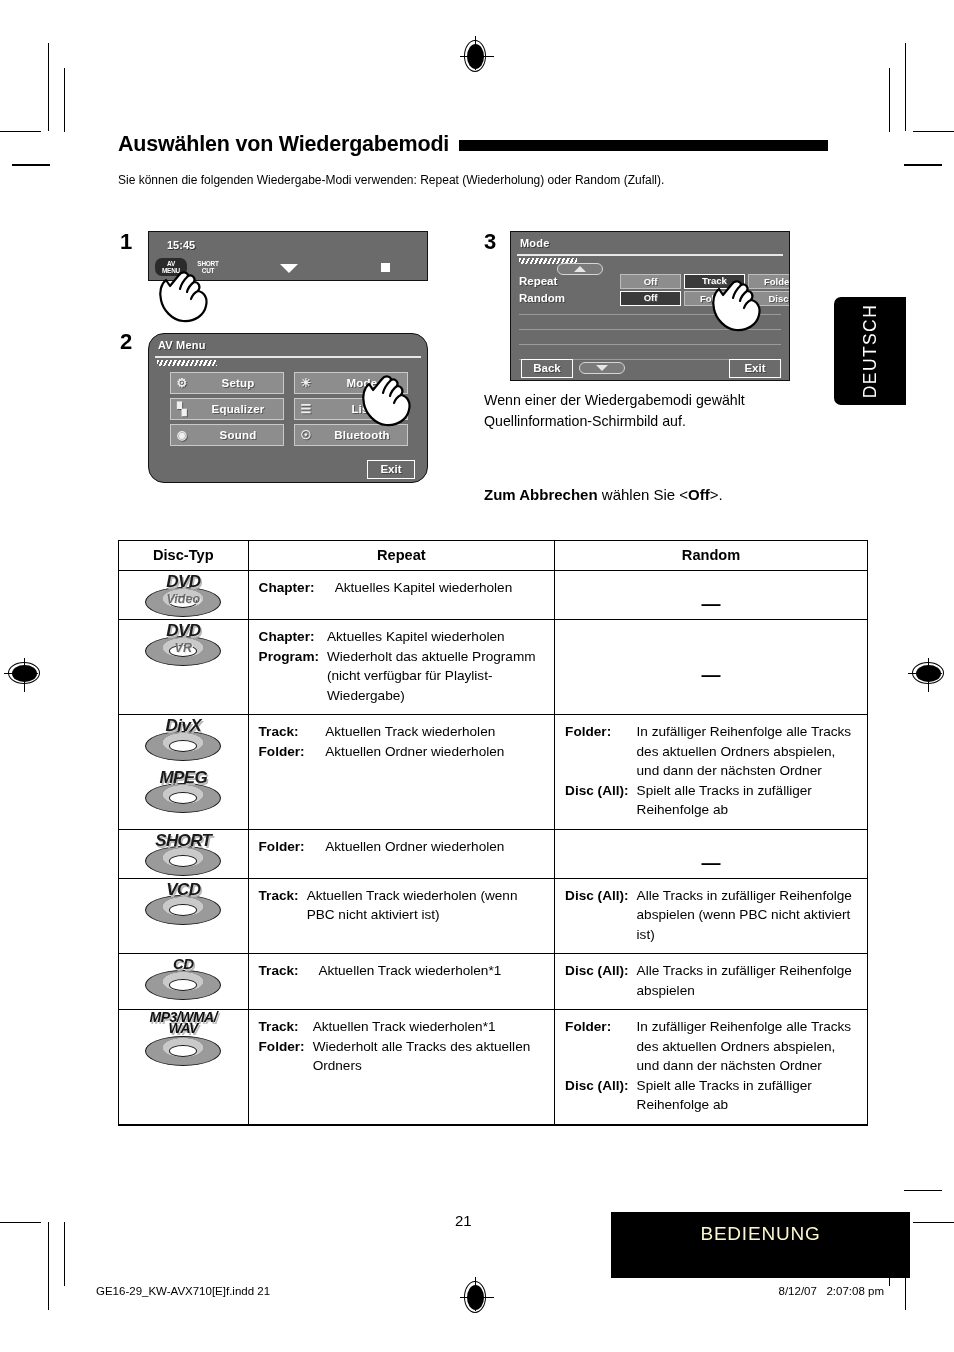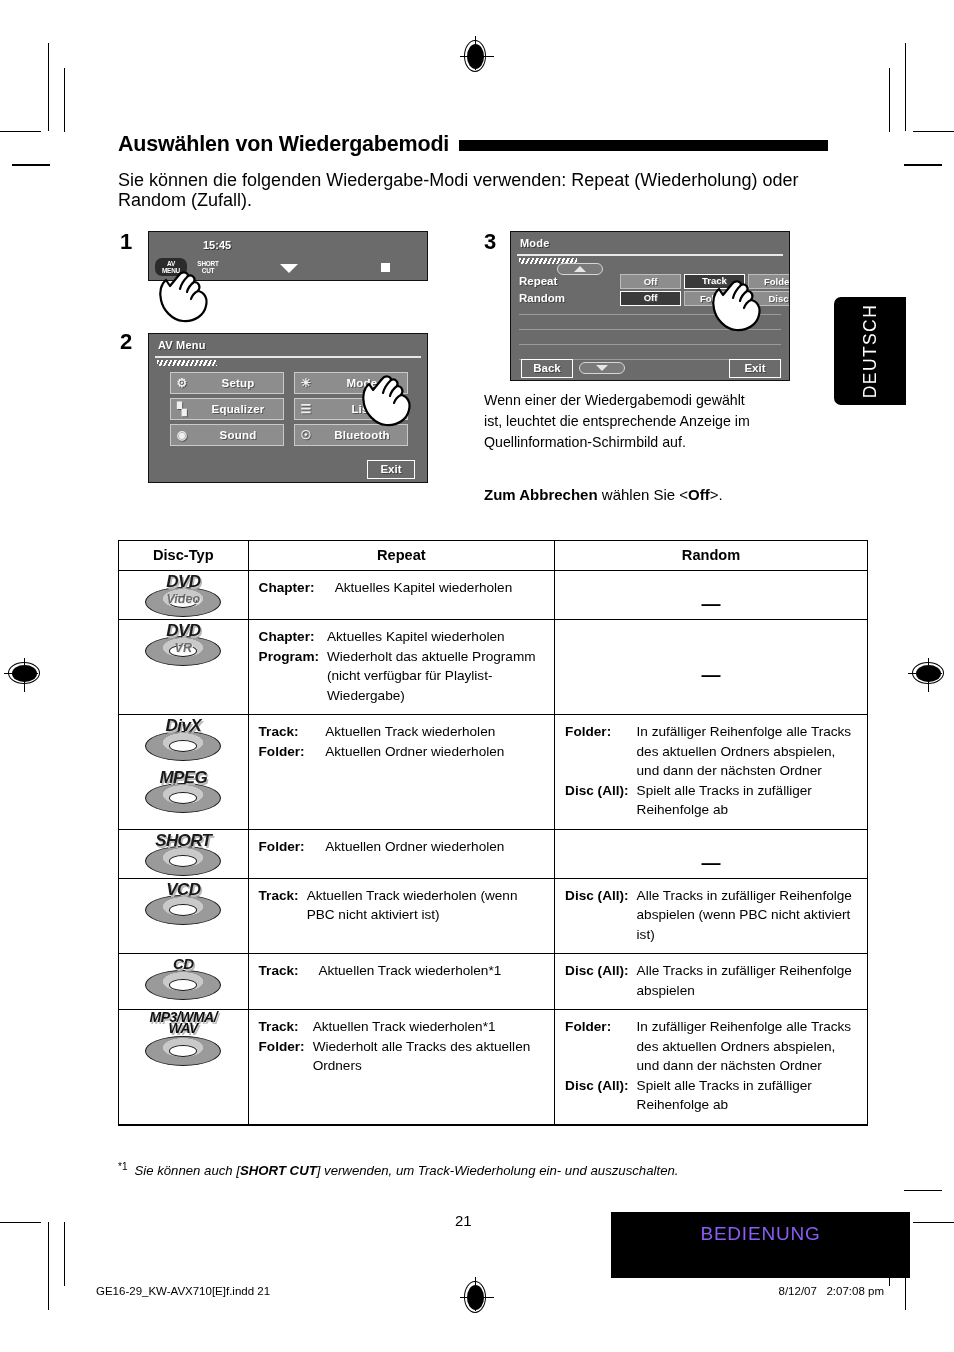--- a/index.html
+++ b/index.html
@@ -48,21 +48,21 @@
     font-weight: bold;
     font-size: 21.5px;
     letter-spacing: -0.2px;
     white-space: nowrap;
     font-family: "Liberation Sans", sans-serif;
   }
   .title-rule { flex: 1; height: 11px; background: #000; margin-top: 2px; }
 
   .intro {
     position: absolute; left: 118px; top: 170px; width: 720px;
-    font-size: 18px; line-height: 20px;
+    font-size: 12px; line-height: 20px;
   }
 
   
   .step-num {
     position: absolute;
     font-weight: bold;
     font-size: 22px;
     font-family: "Liberation Sans", sans-serif;
   }
 
@@ -75,21 +75,20 @@
     color: #fff;
     overflow: hidden;
   }
 
   
   #screen1 { left: 148px; top: 231px; width: 280px; height: 50px; }
   #screen1 .clock {
     position: absolute; left: 18px; top: 7px;
     font-size: 11px; font-weight: bold; color: #fff;
     text-shadow: 1px 1px 0 #333;
-    margin-left: 36px;
   }
   .pill {
     position: absolute;
     border-radius: 7px;
     text-align: center;
     font-size: 6.4px;
     font-weight: bold;
     line-height: 7px;
     letter-spacing: -0.2px;
     padding-top: 2px;
@@ -103,21 +102,21 @@
     border-left: 9px solid transparent;
     border-right: 9px solid transparent;
     border-top: 9px solid #ffffff;
   }
   #screen1 .stop-sq {
     position: absolute; left: 232px; top: 31px;
     width: 9px; height: 9px; background: #fff;
   }
 
   
-  #screen2 { left: 148px; top: 333px; width: 280px; height: 150px; }
+  #screen2 { left: 148px; top: 333px; width: 280px; height: 150px; border-radius: 16px; }
   .lcd-title {
     position: absolute; left: 9px; top: 5px;
     font-size: 11px; font-weight: bold; color: #fff;
     letter-spacing: 0.2px;
     text-shadow: 1px 1px 0 #3a3a3a;
   }
   .lcd-hrule { position: absolute; left: 6px; right: 6px; height: 1.5px; background: #e8e8e8; }
   .hatch {
     position: absolute; left: 8px; height: 6px; width: 60px;
     background: repeating-linear-gradient(115deg, #ffffff 0 2px, #6b6b6b 2px 4px);
@@ -311,21 +310,21 @@
     font-size: 15px;
   }
   #bedienung-bar {
     position: absolute; left: 611px; top: 1212px;
     width: 299px; height: 66px;
     background: #000;
   }
   #bedienung-bar span {
     position: absolute; left: 0; right: 0; top: 11px;
     text-align: center;
-    color: #8b5cf6; font-size: 19px; letter-spacing: 0.8px;
+    color: #fef9c3; font-size: 19px; letter-spacing: 0.8px;
   }
   .footer-file {
     position: absolute; left: 96px; top: 1285px;
     font-size: 11.5px;
   }
   .footer-date {
     position: absolute; right: 70px; top: 1285px;
     font-size: 11.5px;
     white-space: pre;
   }
@@ -488,21 +487,20 @@
       <path d="M14 12 C9 16 7 24 9 32 C11 42 20 52 31 53 C43 54 52 47 54 38 C56 30 52 24 46 23 C49 19 47 14 42 14 C44 10 40 6 36 8 C36 4 30 3 27 7 L18 18 Z"></path>
       <path d="M46 23 C42 25 40 28 39 31" fill="none"></path>
       <path d="M42 14 C38 17 36 20 35 24" fill="none"></path>
       <path d="M36 8 C32 12 29 16 28 21" fill="none"></path>
     </g>
       </svg>
   </div>
 
   <div class="note">
     <div>Wenn einer der Wiedergabemodi gewählt</div>
-    <div>ist, leuchtet die entsprechende Anzeige im</div>
     <div>Quellinformation-Schirmbild auf.</div>
   </div>
 
   <div class="cancel-note">
     <b>Zum Abbrechen</b><span> wählen Sie &lt;</span><b>Off</b><span>&gt;.</span>
   </div>
 
   <div id="deutsch-tab">
     <span>DEUTSCH</span>
   </div>
@@ -729,23 +727,20 @@
                   <div class="dl-t">Disc (All):</div>
                   <div class="dl-d">Spielt alle Tracks in zufälliger Reihenfolge ab</div>
                 </div>
         </div>
             </div>
           </td>
       </tr>
     </tbody>
   </table>
 
-  <div class="footnote">
-    <span class="fn-mark">*1</span><span>Sie können auch [</span><b>SHORT CUT</b><span>] verwenden, um Track-Wiederholung ein- und auszuschalten.</span>
-  </div>
 
   <div class="page-num">21</div>
   <div id="bedienung-bar">
     <span>BEDIENUNG</span>
   </div>
   <div class="footer-file">GE16-29_KW-AVX710[E]f.indd   21</div>
   <div class="footer-date">8/12/07   2:07:08 pm</div>
 
 </div>
 

